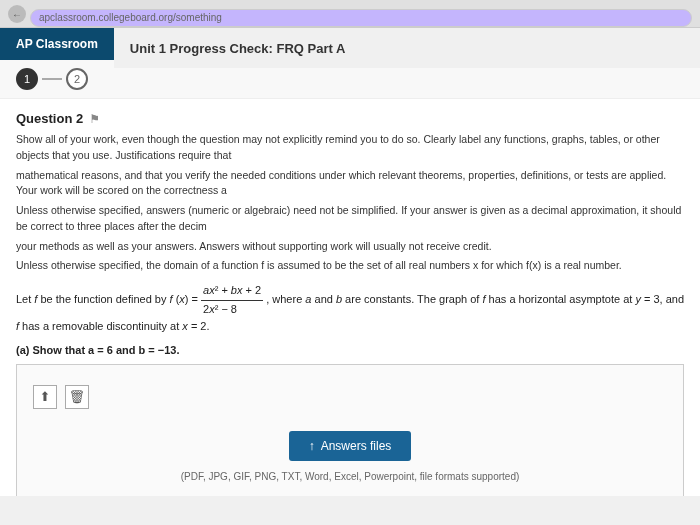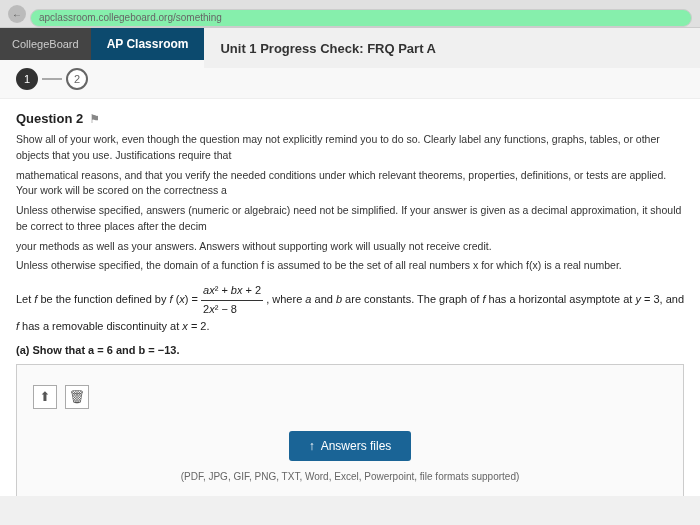--- a/index.html
+++ b/index.html
@@ -29,21 +29,21 @@
       display: flex;
       align-items: center;
       justify-content: center;
       font-size: 10px;
       color: #555;
       cursor: pointer;
       margin-right: 4px;
     }
     .browser-url {
       flex: 1;
-      background: #86efac;
+      background: #c4b5fd;
       border: 1px solid #ccc;
       border-radius: 10px;
       height: 18px;
       font-size: 10px;
       color: #666;
       padding: 0 8px;
       display: flex;
       align-items: center;
       margin-top: 8px;
     }
@@ -232,23 +232,20 @@
 <body>
 
 <div class="browser-bar">
   <div class="browser-back">←</div>
   <div class="browser-url">
     <span>apclassroom.collegeboard.org/something</span>
   </div>
 </div>
 
 <div class="nav-tabs">
-  <div class="nav-tab-logo">
-    <span>CollegeBoard</span>
-  </div>
   <div class="nav-tab active">
     <span>AP Classroom</span>
   </div>
   <div class="page-title-bar" style="flex:1; background:#f0f0f0; border:none;">
     <span>Unit 1 Progress Check: FRQ Part A</span>
   </div>
 </div>
 
 <div class="step-indicator">
   <div class="step-circle active">

